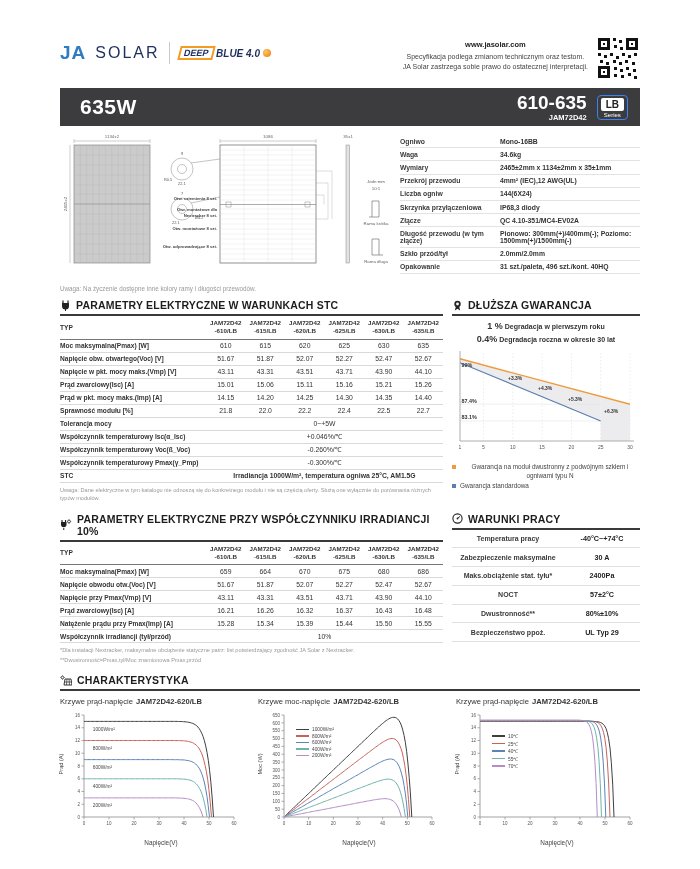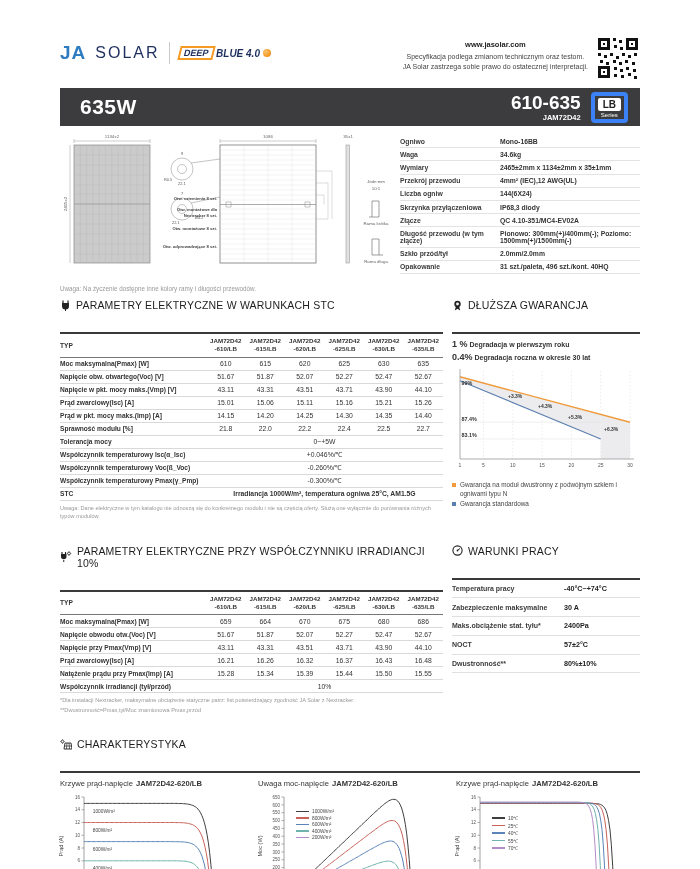--- a/index.html
+++ b/index.html
@@ -22,41 +22,41 @@
   .hdr-disc { font-size:7px; color:#444; line-height:1.45; }
   .qr { width:44px; height:44px; }
 
   
   .banner { margin-top:2px; height:38px; background:#3c3c3e; display:flex; justify-content:space-between; align-items:center; padding:0 12px 0 20px; }
   .banner-power { color:#fff; font-size:21px; font-weight:bold; letter-spacing:0.5px; }
   .banner-right { display:flex; align-items:center; gap:10px; }
   .banner-range-wrap { text-align:right; color:#fff; }
   .banner-range { font-size:19px; font-weight:bold; line-height:1; }
   .banner-model { font-size:7.5px; font-weight:bold; margin-top:1px; }
-  .lb-badge { border:4px solid #3b82f6; border-radius:4px; padding:2px 3px 1px; text-align:center; }
+  .lb-badge { border:1px solid #3b82f6; border-radius:4px; padding:2px 3px 1px; text-align:center; }
   .lb-code { background:#fff; color:#222; border-radius:2px; font-size:10px; font-weight:bold; padding:0 5px; line-height:13px; }
   .lb-word { color:#fff; font-size:6px; margin-top:1px; }
 
   
   .row-draw { display:flex; gap:8px; margin-top:5px; height:160px; }
   .draw-col { width:332px; }
   .draw-note { font-size:6.3px; color:#999; margin-top:2px; }
   .spec-col { width:240px; padding-top:4px; }
   .kv-row { display:grid; grid-template-columns:100px 1fr; border-bottom:1px solid #e3e3e3; padding:2.6px 0; align-items:center; }
   .kv-label { font-size:6.8px; font-weight:bold; color:#3a3a3a; }
   .kv-val { font-size:6.8px; font-weight:bold; color:#333; }
   svg .dtext { font-size:4.4px; fill:#666; font-family:"Liberation Sans",sans-serif; }
   svg .dtext2 { font-size:3.9px; fill:#555; font-family:"Liberation Sans",sans-serif; }
   svg .dcall { font-size:4.2px; fill:#444; font-weight:bold; font-family:"Liberation Sans",sans-serif; }
 
   
   .cols { display:flex; gap:9px; }
   .col-l { width:383px; }
-  .col-r { width:188px; }
-  .sec-title { display:flex; align-items:center; gap:5px; font-size:10.5px; font-weight:normal; color:#1d1d1d; border-bottom:2px solid #3a3a3a; padding-bottom:21px; letter-spacing:0.2px; }
+  .col-r { width:188px;text-align:center; }
+  .sec-title { display:flex; align-items:center; gap:5px; font-size:10.5px; font-weight:bold; color:#1d1d1d; border-bottom:2px solid #3a3a3a; padding-bottom:3px; letter-spacing:0.2px; }
   .sec-title svg { flex:none; }
 
   
   .prow { display:grid; grid-template-columns:146px repeat(6,1fr); align-items:center; border-bottom:1px solid #d9d9d9; min-height:13px; }
   .prow.phead { border-bottom:1.4px solid #777; padding:3px 0; }
   .plabel { font-size:6.6px; font-weight:bold; color:#333; padding:1.5px 0; }
   .pval { font-size:6.8px; color:#333; text-align:center; }
   .pcol { display:flex; flex-direction:column; align-items:center; font-size:6.2px; font-weight:bold; color:#333; line-height:1.35; }
   .pspan { grid-template-columns:146px 1fr; }
   .pspan .pvspan { font-size:6.8px; color:#333; text-align:center; }
@@ -86,21 +86,21 @@
   .chart-title .b { font-weight:bold; }
   .chart-wrap { position:relative; }
   .ylab { position:absolute; left:-9px; top:52px; transform:rotate(-90deg); font-size:5.6px; color:#444; }
   .xlab { text-align:center; font-size:6.4px; color:#444; margin-top:0px; padding-left:18px; }
   svg .ctick { font-size:4.5px; fill:#555; font-family:"Liberation Sans",sans-serif; }
   svg .clabel { font-size:4.8px; fill:#444; font-family:"Liberation Sans",sans-serif; }
   .legend { position:absolute; display:flex; flex-direction:column; gap:1.5px; }
   .leg-item { display:flex; align-items:center; gap:3px; font-size:4.8px; color:#444; }
   .leg-item .sw { width:13px; height:1.4px; flex:none; }
 
-  .mt8 { margin-top:8px; } .mt6 { margin-top:24px; }
+  .mt8 { margin-top:8px; } .mt6 { margin-top:10px; }
 </style>
 </head>
 <body>
 
 <div class="page">
 
   <div class="hdr">
     <div class="logo-wrap">
       <span class="logo-ja">JA</span>
       <span class="logo-solar">SOLAR</span>
@@ -646,20 +646,24 @@
             <div class="wc-label">Maks.obciążenie stat. tyłu*</div>
             <div class="wc-val">2400Pa</div>
           </div>
         <div class="wc-row">
             <div class="wc-label">NOCT</div>
             <div class="wc-val">57±2°C</div>
           </div>
         <div class="wc-row">
             <div class="wc-label">Dwustronność**</div>
             <div class="wc-val">80%±10%</div>
+          </div>
+        <div class="wc-row">
+            <div class="wc-label">Bezpieczeństwo ppoż.</div>
+            <div class="wc-val">UL Typ 29</div>
           </div>
       </div>
     </div>
   </div>
 
   <div class="mt6">
     <div class="sec-title">
       <svg width="12" height="11" viewBox="0 0 12 11">
           <circle cx="2.5" cy="2.5" r="1.3" fill="none" stroke="#222" stroke-width="0.8"></circle>
           <path d="M2.5 0v0.6 M2.5 4.4v0.6 M0.3 2.5h0.6 M4.1 2.5h0.6" stroke="#222" stroke-width="0.7"></path>
@@ -722,21 +726,21 @@
               <text x="32.75" y="79.25" class="clabel">400W/m²</text>
               <polyline points="24.0,88.9 25.2,88.9 26.4,88.9 27.6,88.9 28.8,88.9 29.9,88.9 31.1,88.9 32.3,88.9 33.5,88.9 34.7,88.9 35.9,88.9 37.1,88.9 38.3,88.9 39.5,88.9 40.7,88.9 41.8,88.9 43.0,88.9 44.2,88.9 45.4,88.9 46.6,88.9 47.8,88.9 49.0,88.9 50.2,88.9 51.4,88.9 52.6,88.9 53.8,88.9 54.9,88.9 56.1,88.9 57.3,88.9 58.5,88.9 59.7,88.9 60.9,88.9 62.1,88.9 63.3,88.9 64.5,88.9 65.7,88.9 66.8,88.9 68.0,88.9 69.2,88.9 70.4,88.9 71.6,88.9 72.8,88.9 74.0,88.9 75.2,88.9 76.4,88.9 77.6,88.9 78.7,88.9 79.9,88.9 81.1,88.9 82.3,88.9 83.5,88.9 84.7,88.9 85.9,88.9 87.1,88.9 88.3,88.9 89.5,88.9 90.6,88.9 91.8,88.9 93.0,88.9 94.2,88.9 95.4,88.9 96.6,88.9 97.8,88.9 99.0,88.9 100.2,88.9 101.4,88.9 102.5,88.9 103.7,88.9 104.9,88.9 106.1,88.9 107.3,88.9 108.5,88.9 109.7,88.9 110.9,88.9 112.1,88.9 113.3,88.9 114.4,88.9 115.6,88.9 116.8,89.0 118.0,89.0 119.2,89.0 120.4,89.1 121.6,89.1 122.8,89.2 124.0,89.3 125.2,89.4 126.3,89.6 127.5,89.8 128.7,90.0 129.9,90.3 131.1,90.8 132.3,91.3 133.5,91.9 134.7,92.7 135.9,93.8 137.0,95.1 138.2,96.7 139.4,98.7 140.6,101.1 141.8,104.2 143.0,108.0" fill="none" stroke="#b48cc8" stroke-width="1"></polyline>
               <text x="32.75" y="98.375" class="clabel">200W/m²</text>
             </svg>
         </div>
         <div class="xlab">Napięcie(V)</div>
       </div>
 
       <div class="chart-block">
         <div class="chart-title">
-          <span>Uwaga moc-napięcie</span>
+          <span>Krzywe moc-napięcie</span>
           <span class="b">JAM72D42-620/LB</span>
         </div>
         <div class="chart-wrap">
           <span class="ylab">Moc (W)</span>
           <svg id="svg-pv" width="182" height="126">
               <path d="M26 6 V108 H174" fill="none" stroke="#8a8a8a" stroke-width="0.8"></path>
               <line x1="26" y1="108" x2="26" y2="110.5" stroke="#8a8a8a" stroke-width="0.7"></line>
               <text x="26" y="116" text-anchor="middle" class="ctick">0</text>
               <line x1="50.666666666666664" y1="108" x2="50.666666666666664" y2="110.5" stroke="#8a8a8a" stroke-width="0.7"></line>
               <text x="50.666666666666664" y="116" text-anchor="middle" class="ctick">10</text>

